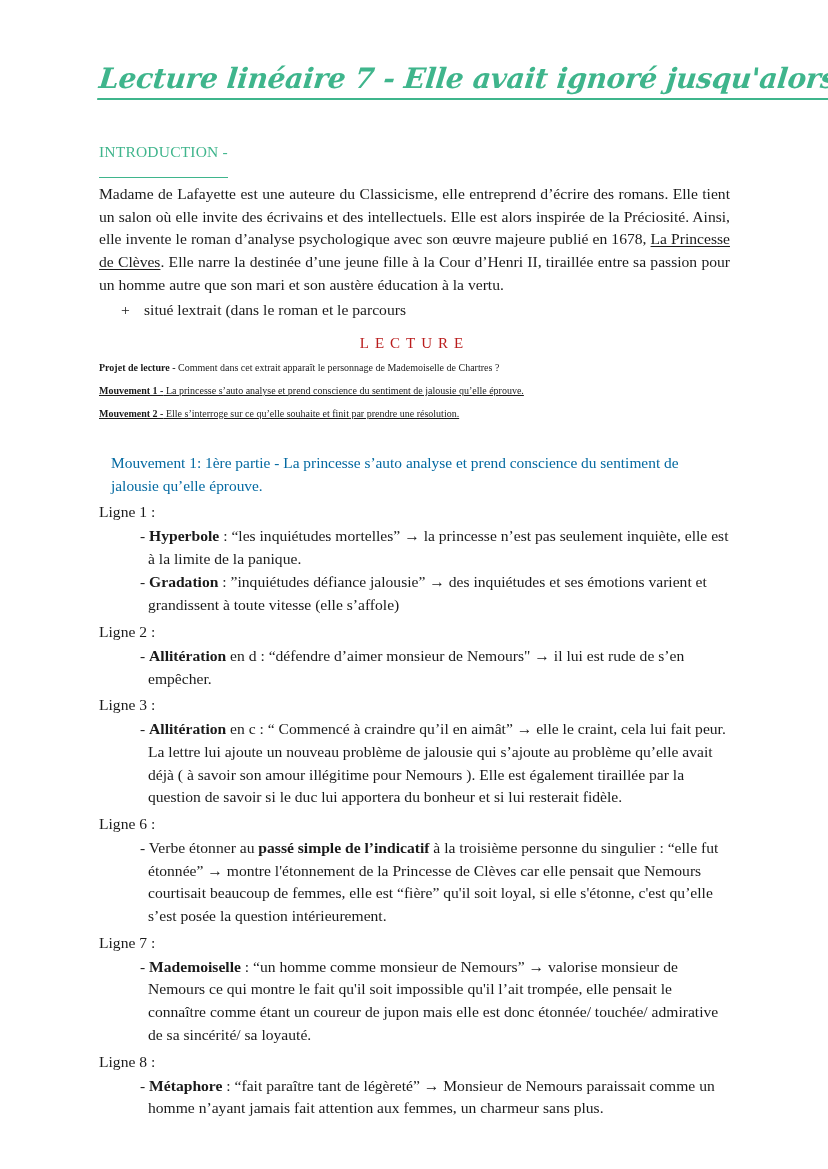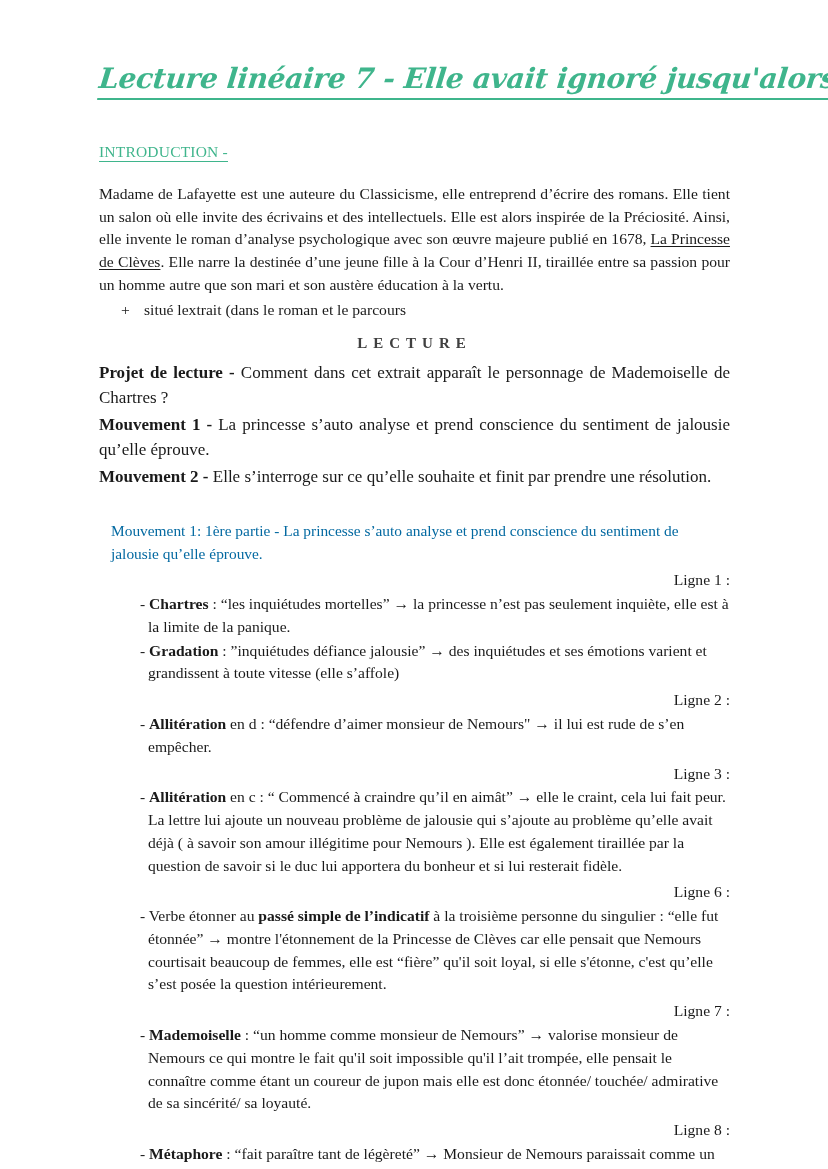--- a/index.html
+++ b/index.html
@@ -53,21 +53,21 @@
   
   .section-head {
     margin-top: 43px;
     font-size: 15.5px;
     font-weight: normal;
     color: #3fb58c;
     letter-spacing: 0.2px;
   }
   .section-head span {
     border-bottom: 1.5px solid #3fb58c;
-    padding-bottom: 1px;
+    padding-bottom: 17px;
   }
 
   
   p.body {
     margin: 3px 0 0 0;
     font-size: 15.6px;
     line-height: 1.46;
     text-align: justify;
     text-justify: inter-word;
     hyphens: none;
@@ -89,48 +89,46 @@
     gap: 14px;
   }
   .plus-line .plus-mark { width: 9px; flex: none; }
 
   
   .lecture {
     text-align: center;
     margin-top: 14px;
     font-size: 15px;
     letter-spacing: 6px;
-    color: #404040;
-    font-weight: bold;
+    color: #b91c1c;
   }
 
   
   .kv {
     margin: 9px 0 0 0;
-    font-size: 17px;
+    font-size: 10px;
     line-height: 1.46;
     text-align: justify;
   }
-  .kv.tight { margin-top: 2px; }
+  .kv.tight { margin-top: 8px; text-decoration: underline; }
   .kv b { font-weight: bold; }
 
   
   .mouv-head {
     margin: 31px 0 0 12px;
     font-size: 15.4px;
     line-height: 1.46;
     color: #0369a1;
   }
 
   
   .ligne {
     margin: 4px 0 0 0;
     font-size: 15.6px;
     line-height: 1.46;
-    text-align: right;
   }
   .ligne.gap { }
 
   
   .dash {
     margin: 1px 0 0 0;
     padding-left: 49px;
     text-indent: -8px;
     font-size: 15.6px;
     line-height: 1.46;
@@ -168,21 +166,21 @@
 
     <p class="kv"><b>Projet de lecture -</b><span> Comment dans cet extrait apparaît le personnage de Mademoiselle de Chartres ?</span></p>
 
     <p class="kv tight"><b>Mouvement 1 -</b><span> La princesse s’auto analyse et prend conscience du sentiment de jalousie qu’elle éprouve.</span></p>
 
     <p class="kv tight"><b>Mouvement 2 -</b><span>  Elle s’interroge sur ce qu’elle souhaite et finit par prendre une résolution.</span></p>
 
     <p class="mouv-head">Mouvement 1: 1ère partie - La princesse s’auto analyse et prend conscience du sentiment de jalousie qu’elle éprouve.</p>
 
     <p class="ligne">Ligne 1 :</p>
-    <p class="dash">- <b>Chartres</b><span> : “les inquiétudes mortelles” → la princesse n’est pas seulement inquiète, elle est à la limite de la panique.</span></p>
+    <p class="dash">- <b>Hyperbole</b><span> : “les inquiétudes mortelles” → la princesse n’est pas seulement inquiète, elle est à la limite de la panique.</span></p>
     <p class="dash">- <b>Gradation</b><span> : ”inquiétudes défiance jalousie” → des inquiétudes et ses émotions varient et grandissent à toute vitesse (elle s’affole)</span></p>
 
     <p class="ligne">Ligne 2 :</p>
     <p class="dash">- <b>Allitération</b><span> en d : “défendre d’aimer monsieur de Nemours" → il lui est rude de s’en empêcher.</span></p>
 
     <p class="ligne">Ligne 3 :</p>
     <p class="dash">- <b>Allitération</b><span> en c : “ Commencé à craindre qu’il en aimât” →  elle le craint, cela lui fait peur. La lettre lui ajoute un nouveau problème de jalousie qui s’ajoute au problème qu’elle avait déjà ( à savoir son amour illégitime pour Nemours ). Elle est également tiraillée par la question de savoir si le duc lui apportera du bonheur et si lui resterait fidèle.</span></p>
 
 
     <p class="ligne gap">Ligne 6 :</p>

